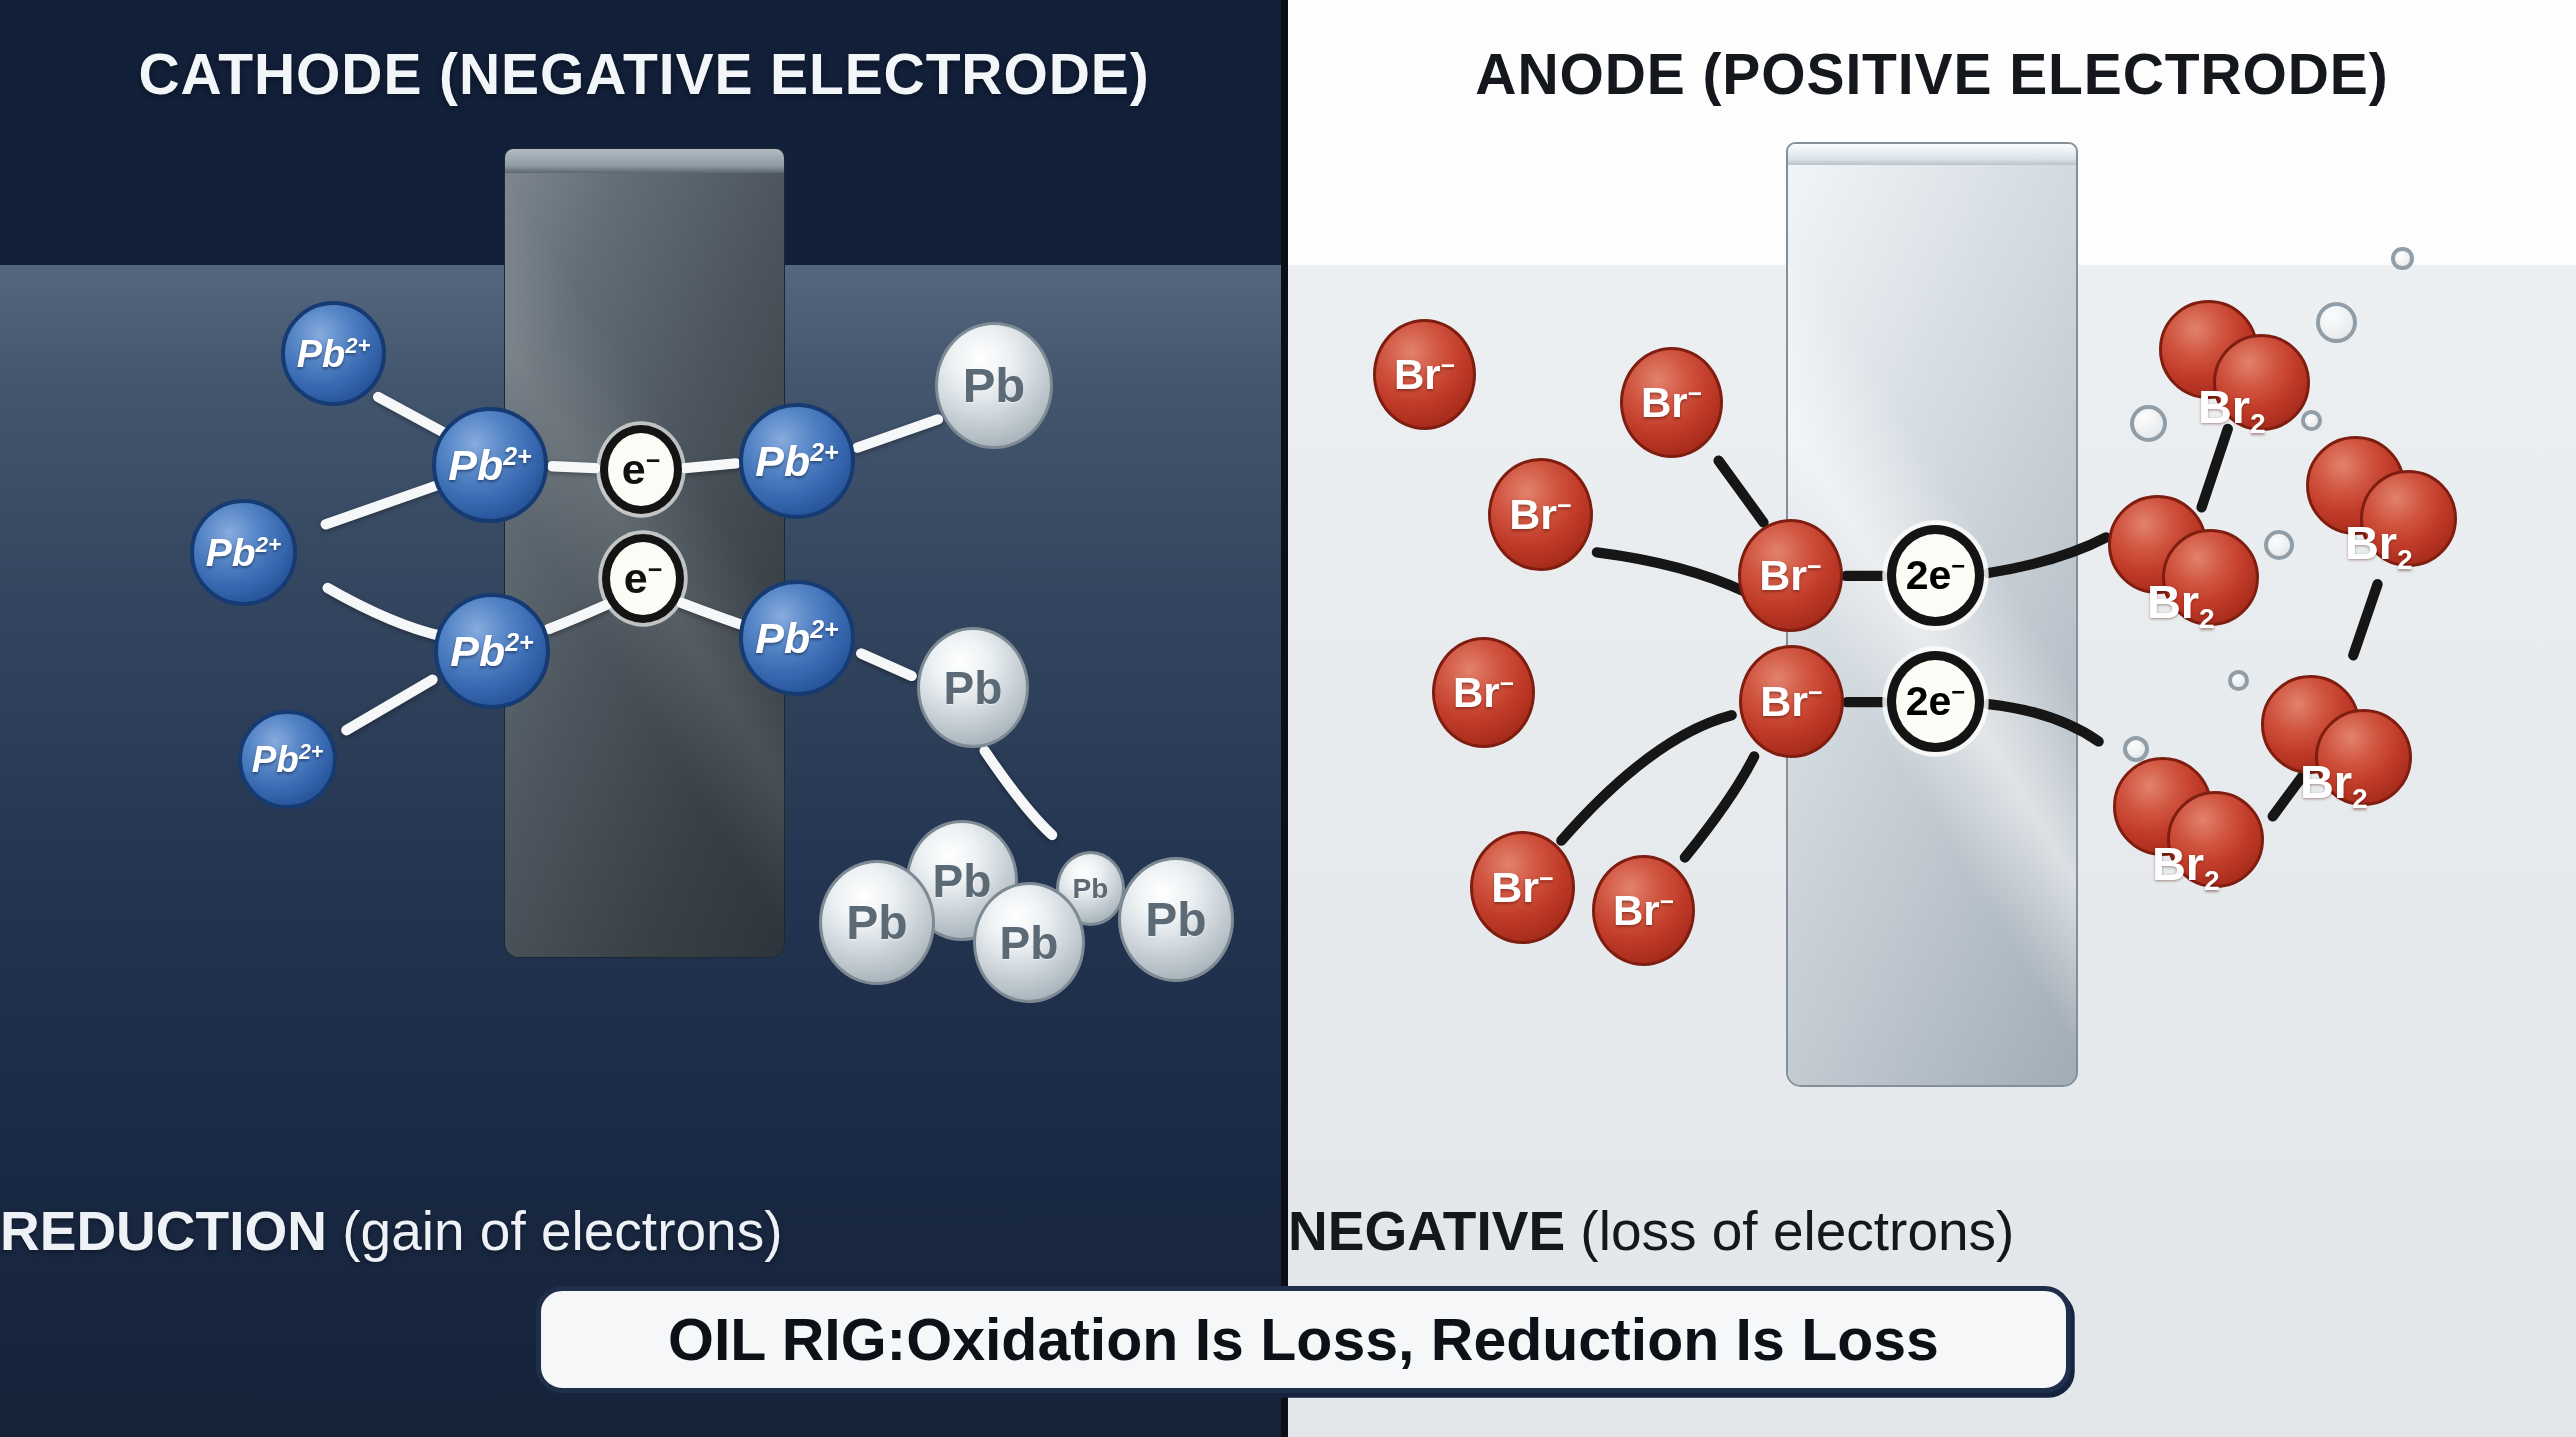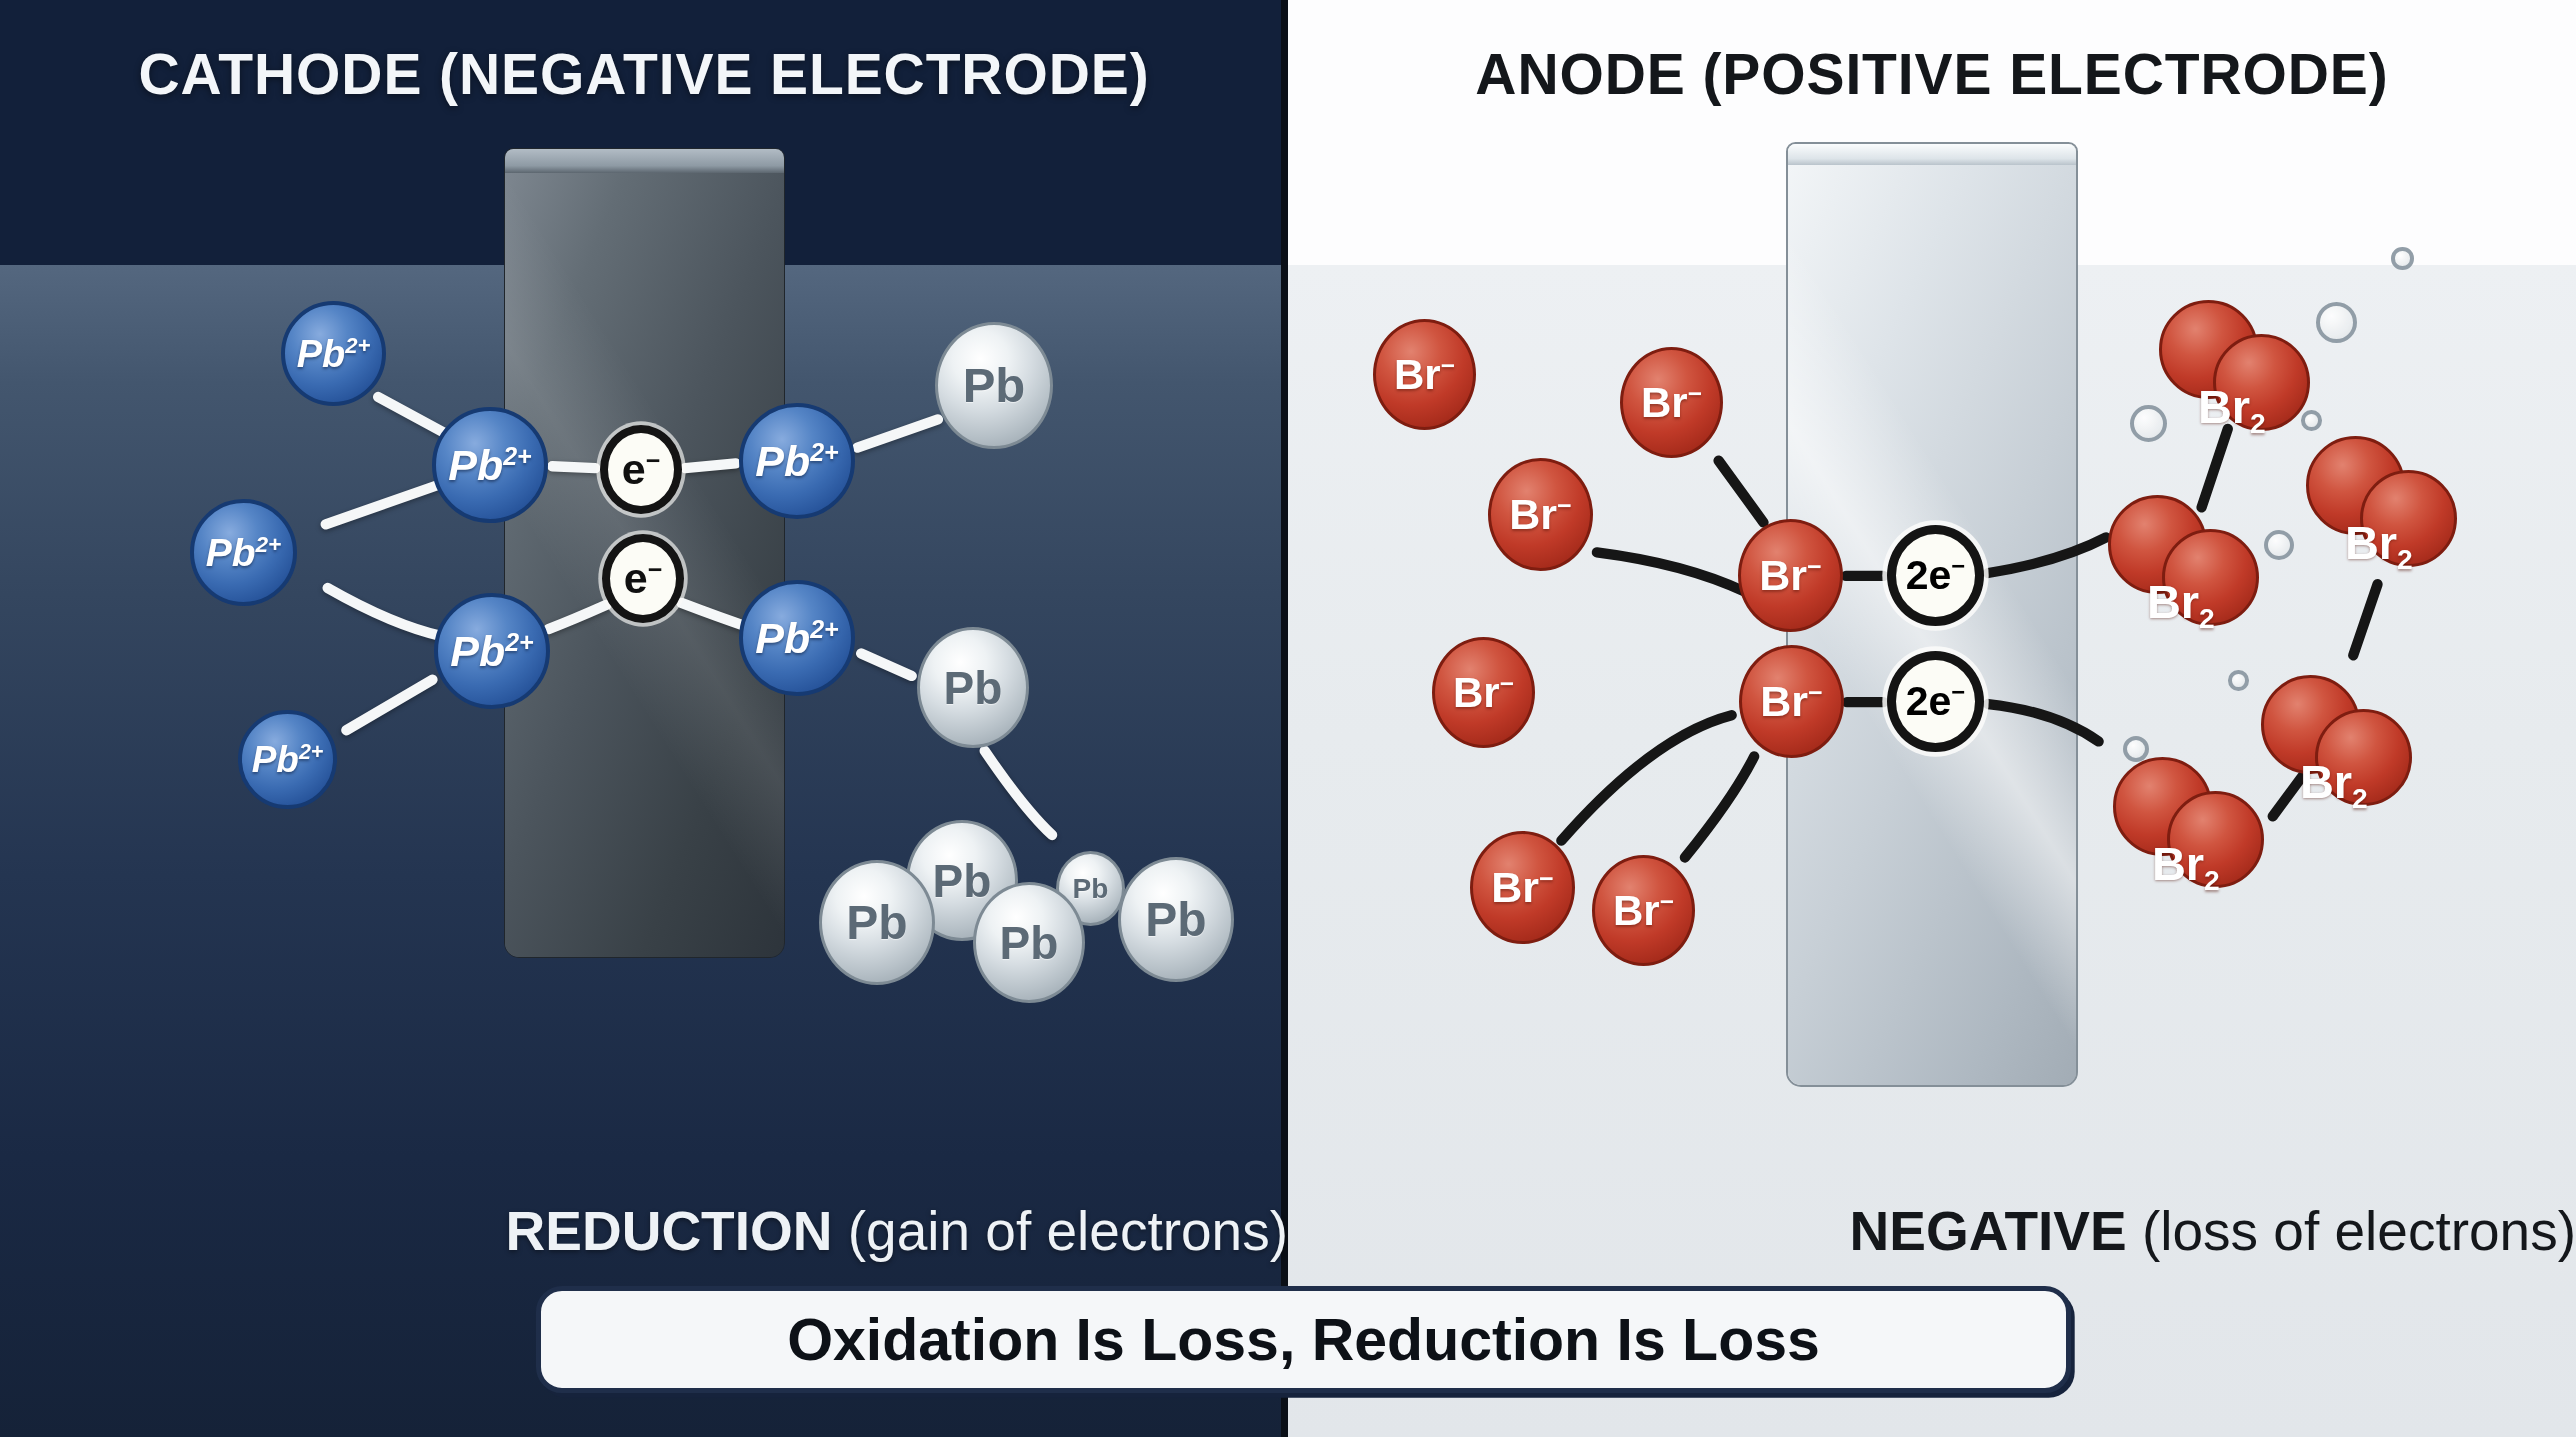--- a/index.html
+++ b/index.html
@@ -75,21 +75,21 @@
 
   
   .title{width:1288px;text-align:center;font-weight:800;font-size:57px;letter-spacing:0.9px;z-index:7;white-space:nowrap;}
   .title.cath{left:0;top:41px;color:#f3f6f9;text-shadow:0 1.9px 7.5px rgba(0,0,0,.45);}
   .title.an{left:1288px;top:41px;color:#14171b;}
   .eq{width:1288px;text-align:center;font-weight:bold;font-size:86px;z-index:7;white-space:nowrap;line-height:1;}
   .eq sup{font-size:55%;vertical-align:super;line-height:0;}
   .eq sub{font-size:60%;vertical-align:sub;line-height:0;}
   .eq.cath{left:0;top:1097px;color:#f4f7fa;text-shadow:0 2.8px 7.5px rgba(0,0,0,.4);}
   .eq.an{left:1288px;top:1097px;color:#101317;}
-  .process-line{width:1288px;text-align:right;font-size:55px;z-index:7;white-space:nowrap;line-height:1;}
+  .process-line{width:1288px;text-align:left;font-size:55px;z-index:7;white-space:nowrap;line-height:1;}
   .process-line .strong{font-weight:800;}
   .process-line .note{font-weight:500;}
   .process-line.cath{left:0;top:1204px;color:#eef2f6;text-shadow:0 1.9px 5.6px rgba(0,0,0,.4);}
   .process-line.an{left:1288px;top:1204px;color:#14171b;}
 
   
   .mnemonic{left:536px;top:1286px;width:1535px;height:107px;z-index:8;
     background:#f5f7f9;border:5.6px solid #1f2e4a;border-radius:26px;box-shadow:3.7px 4.7px 0 #16233c;
     display:flex;align-items:center;justify-content:center;font-size:59px;color:#0d1117;white-space:nowrap;}
   .mnemonic .lead{font-weight:800;}
@@ -279,17 +279,18 @@
 
 
   <div class="abs process-line cath">
     <span class="strong">REDUCTION</span><span class="note"> (gain of electrons)</span>
   </div>
   <div class="abs process-line an">
     <span class="strong">NEGATIVE</span><span class="note"> (loss of electrons)</span>
   </div>
 
   <div class="abs mnemonic">
+    <span class="lead">OIL RIG:</span>
       <span class="rest"> Oxidation Is Loss, Reduction Is Loss</span>
   </div>
 
 </div>
 
 
 </body></html>

